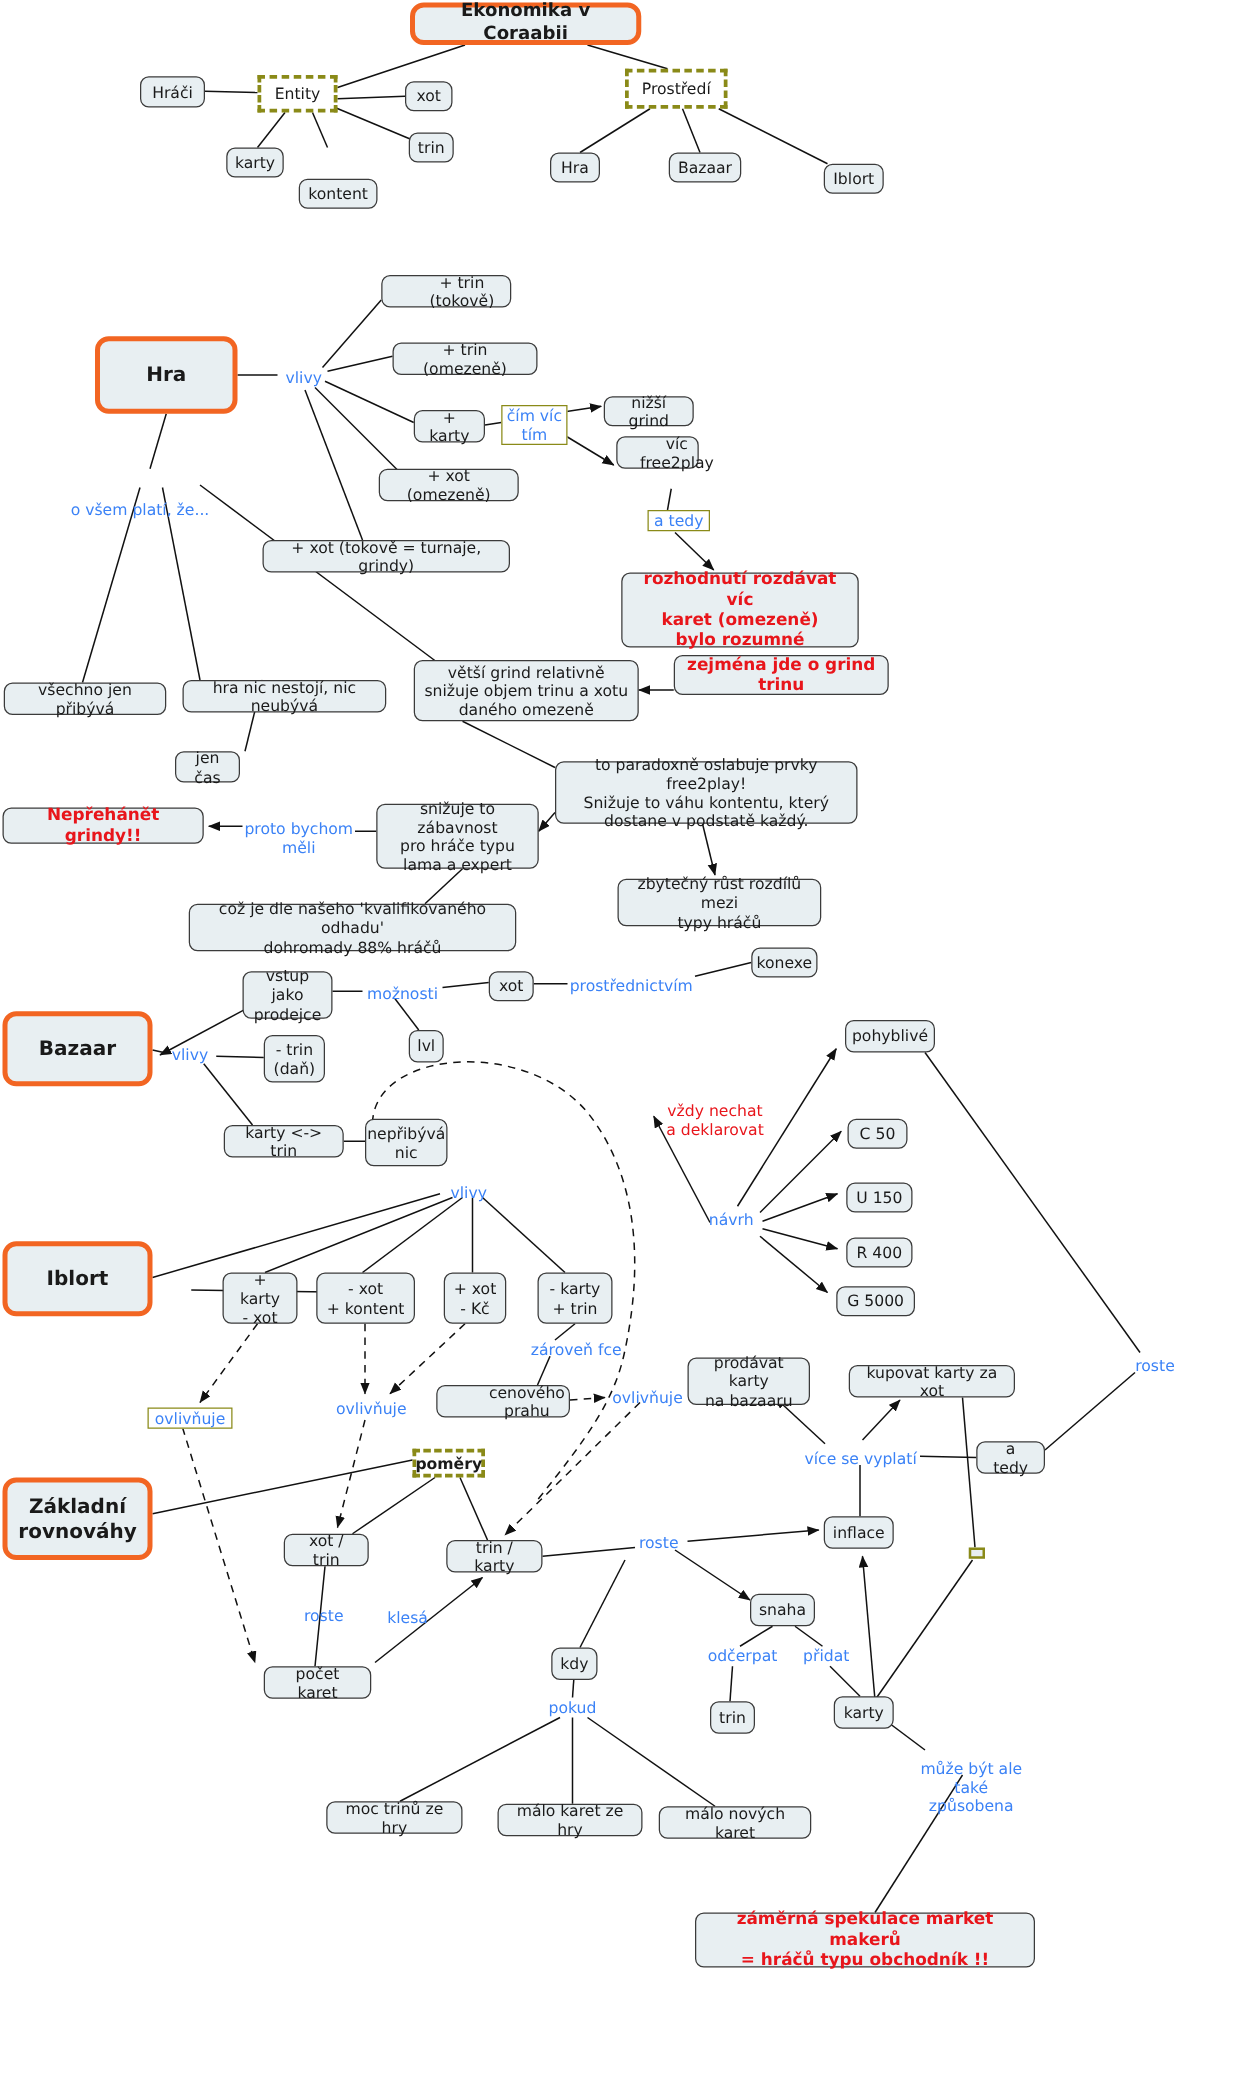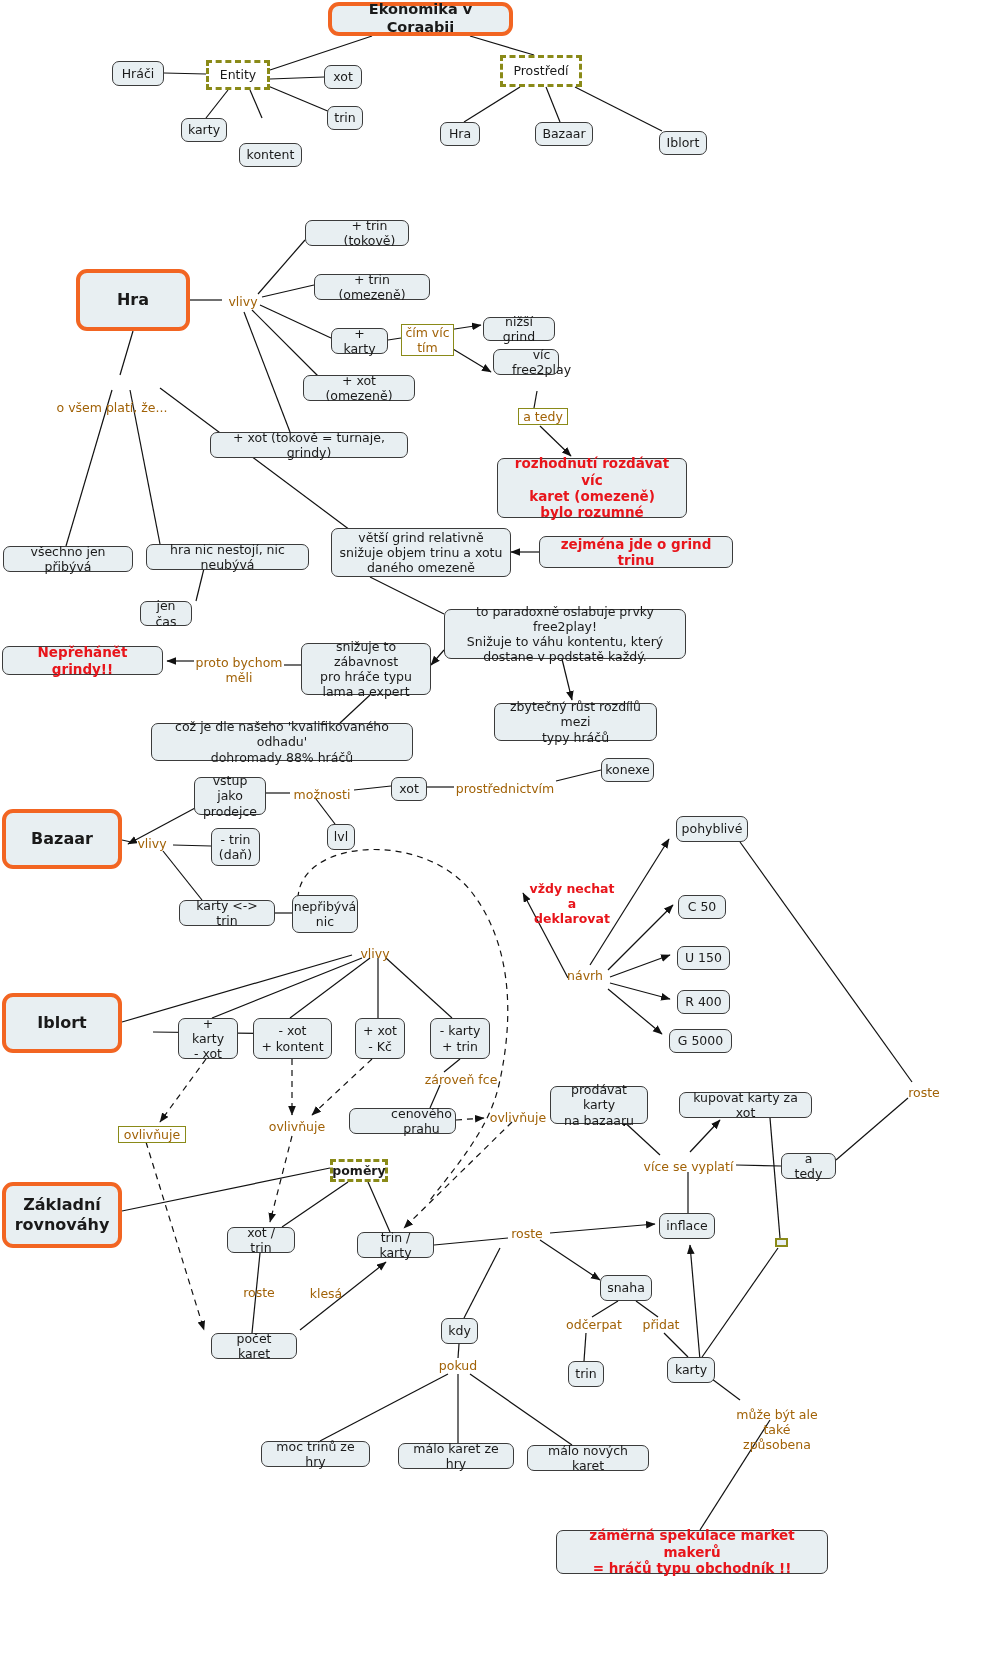--- a/index.html
+++ b/index.html
@@ -54,32 +54,32 @@
     border:3px dashed #8a8a18;
     border-radius:0;
     font-size:12.5px;
     font-weight:bold;
     color:#1a1a1a;
   }
   .lbl{
     position:absolute;
     font-size:12.5px;
     line-height:1.2;
-    color:#a16207;
+    color:#3b82f6;
     text-align:center;
     white-space:pre-line;
     background:transparent;
     z-index:4;
   }
   .lbl.boxed{
     border:1px solid #8a8a18;
     background:#fff;
     padding:0 2px;
   }
-  .lbl.red{color:#e8151b;font-weight:bold;}
+  .lbl.red{color:#e8151b;font-weight:normal;}
   .lbl.tiny{
     border:2px solid #8a8a18;
     background:#e8eff2;
     width:9px;height:5px;
     padding:0;
   }
 </style>
 </head>
 <body>
 
@@ -219,21 +219,21 @@
       <div class="node" style="left: 483px; top: 317px; width: 72px; height: 24px;">nižší grind</div>
       <div class="node" style="left: 493px; top: 349px; width: 66px; height: 26px; padding-left: 38px;">víc free2play</div>
       <div class="node" style="left: 303px; top: 375px; width: 112px; height: 26px;">+ xot (omezeně)</div>
       <div class="node" style="left: 210px; top: 432px; width: 198px; height: 26px;">+ xot (tokově = turnaje, grindy)</div>
       <div class="node red" style="left: 497px; top: 458px; width: 190px; height: 60px;">rozhodnutí rozdávat víc
 karet (omezeně)
 bylo rozumné</div>
       <div class="node" style="left: 331px; top: 528px; width: 180px; height: 49px;">větší grind relativně
 snižuje objem trinu a xotu
 daného omezeně</div>
-      <div class="node red" style="left: 539px; top: 536px; width: 194px; height: 32px;">zejména jde o grind trinu</div>
+      <div class="node red" style="left: 539px; top: 524px; width: 172px; height: 32px;">zejména jde o grind trinu</div>
       <div class="node" style="left: 3px; top: 546px; width: 130px; height: 26px;">všechno jen přibývá</div>
       <div class="node" style="left: 146px; top: 544px; width: 163px; height: 26px;">hra nic nestojí, nic neubývá</div>
       <div class="node" style="left: 140px; top: 601px; width: 52px; height: 25px;">jen čas</div>
       <div class="node" style="left: 444px; top: 609px; width: 242px; height: 50px;">to paradoxně oslabuje prvky free2play!
 Snižuje to váhu kontentu, který
 dostane v podstatě každý.</div>
       <div class="node red" style="left: 2px; top: 646px; width: 161px; height: 29px;">Nepřehánět grindy!!</div>
       <div class="node" style="left: 301px; top: 643px; width: 130px; height: 52px;">snižuje to zábavnost
 pro hráče typu
 lama a expert</div>

